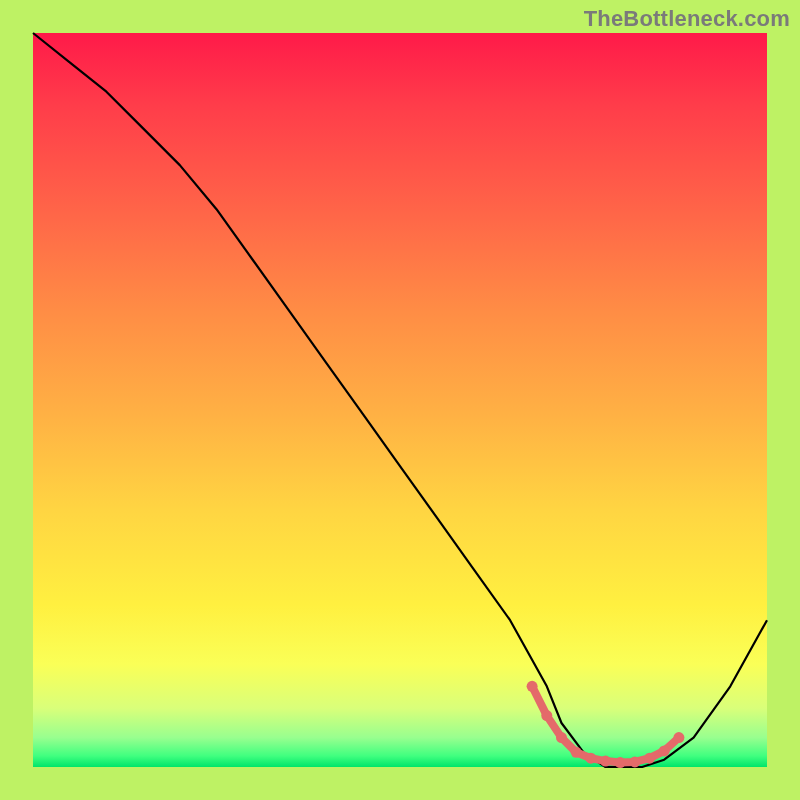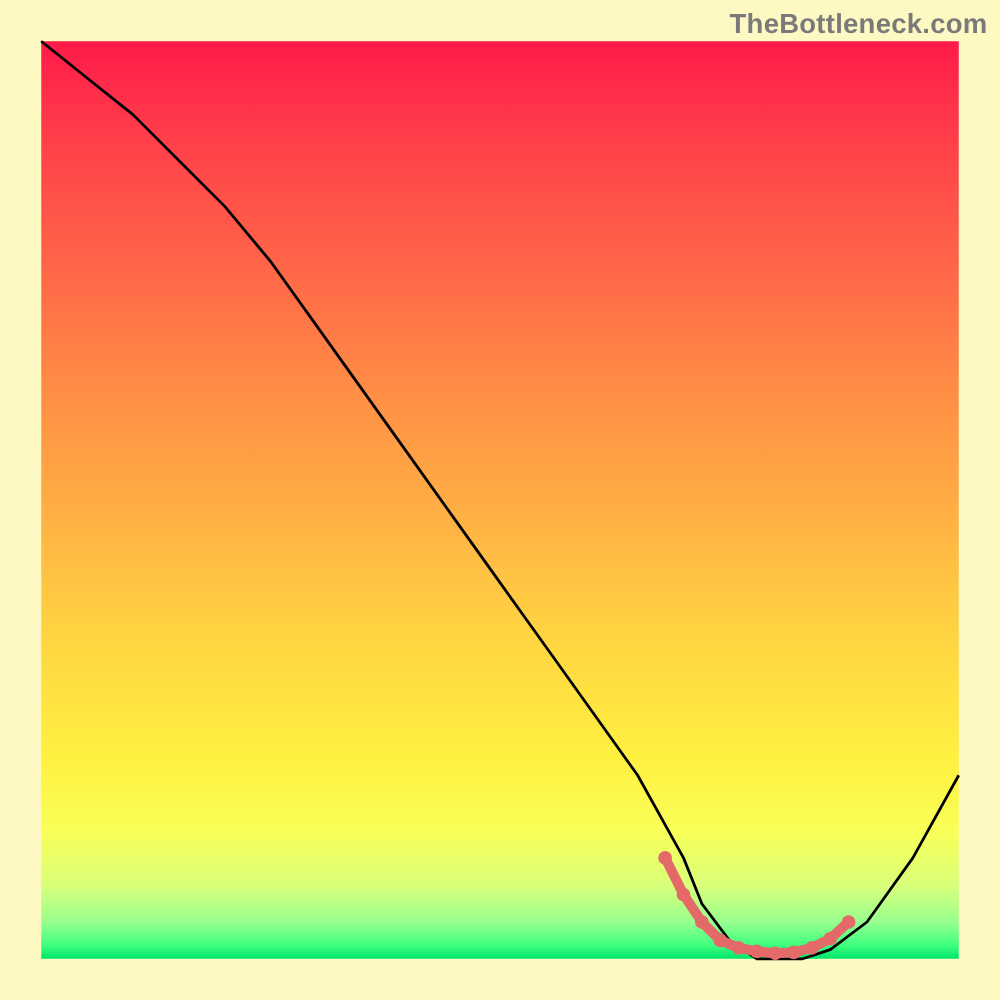--- a/index.html
+++ b/index.html
@@ -9,21 +9,21 @@
     height: 800px;
     background: #000;
     overflow: hidden;
   }
   .frame {
     position: absolute;
     left: 0;
     top: 0;
     width: 800px;
     height: 800px;
-    background: #fef9c3;
+    background: #bef264;
   }
   .plot-area {
     position: absolute;
     left: 33px;
     top: 33px;
     width: 734px;
     height: 734px;
     
     background: linear-gradient(to bottom,
       #ff1a49 0%,

